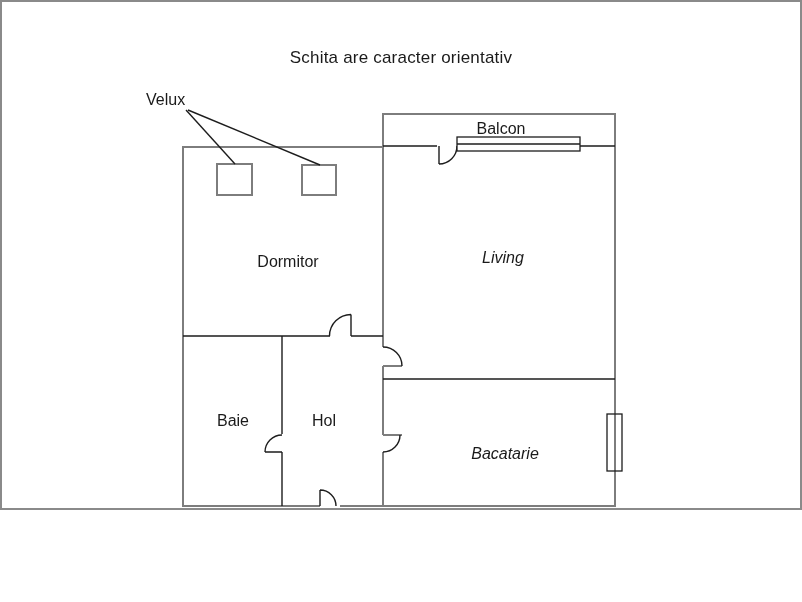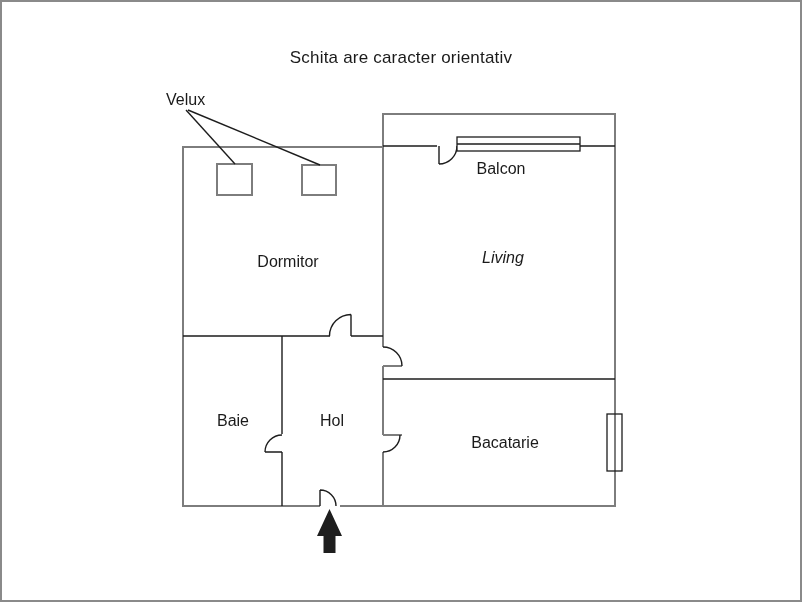--- a/index.html
+++ b/index.html
@@ -2,21 +2,21 @@
 <html style="--wall: #7d7d7d; --line: #1d1d1d; --background: #ffffff; --border: #8a8a8a; --arrow: #1e1e1e; --text: #1a1a1a;"><head>
 <meta charset="utf-8">
 <style>
   :root{
     --wall:#7d7d7d; --line:#1d1d1d; --background:#ffffff;
     --border:#8a8a8a; --arrow:#1e1e1e; --text:#1a1a1a;
   }
   html,body{margin:0;padding:0;}
   body{font-family:"Liberation Sans","DejaVu Sans",sans-serif;background:#fff;}
   .stage{
-    position:relative;width:802px;height:602px;background:var(--background);
+    position:relative;width:802px;height:510px;background:var(--background);
     box-sizing:border-box;border:2px solid var(--border);overflow:hidden;
   }
   .stage svg{position:absolute;left:0;top:0;}
   .label{
     position:absolute;color:var(--text);font-size:16px;line-height:1;
     white-space:nowrap;transform:translate(-50%,-50%);
   }
   .label.title{font-size:17px;letter-spacing:0.2px;}
   .label.corner{transform:none;}
   .wall{stroke:var(--wall);stroke-width:2;fill:none;}
@@ -70,26 +70,26 @@
     <g>
       <path class="thin" d="M 184 108 L 233 162"></path>
       <path class="thin" d="M 186 108 L 318 163"></path>
     </g>
 
     <polygon class="arrow" points="327.5,507 340,534 333.5,534 333.5,551 321.5,551 321.5,534 315,534"></polygon>
   </svg>
 
   <div class="label title" style="left:399px;top:55px;">Schita are caracter orientativ</div>
 
-  <div class="label corner" style="left:144px;top:90px;margin-left:20px;">Velux</div>
+  <div class="label corner" style="left:144px;top:90px;">Velux</div>
 
   <div class="label" style="left:286px;top:260px;">Dormitor</div>
 
-  <div class="label" style="left:499px;top:127px;margin-top:40px;">Balcon</div>
+  <div class="label" style="left:499px;top:127px;">Balcon</div>
 
   <div class="label" style="left:501px;top:256px;font-style:italic;">Living</div>
 
   <div class="label" style="left:231px;top:419px;">Baie</div>
 
-  <div class="label" style="left:330px;top:419px;">Hol</div>
+  <div class="label" style="left:322px;top:419px;">Hol</div>
 
-  <div class="label" style="left:503px;top:441px;">Bacatarie</div>
+  <div class="label" style="left:503px;top:452px;font-style:italic;">Bacatarie</div>
 </div>
 
 </body></html>

